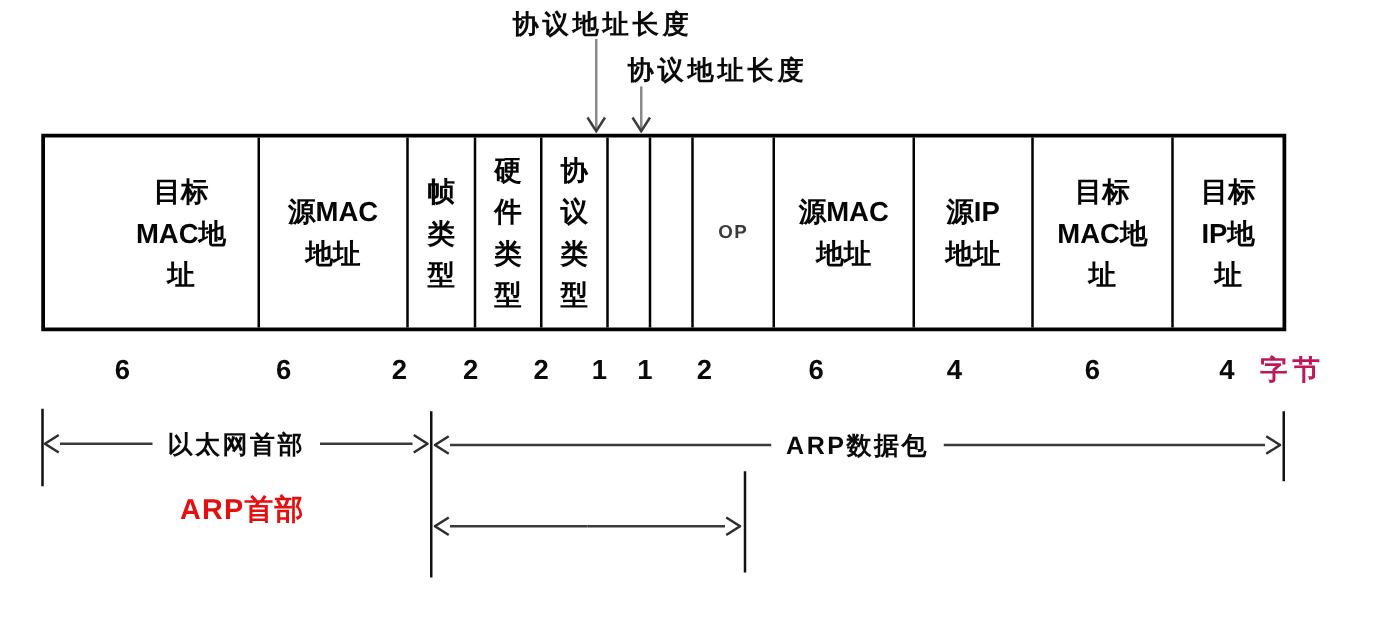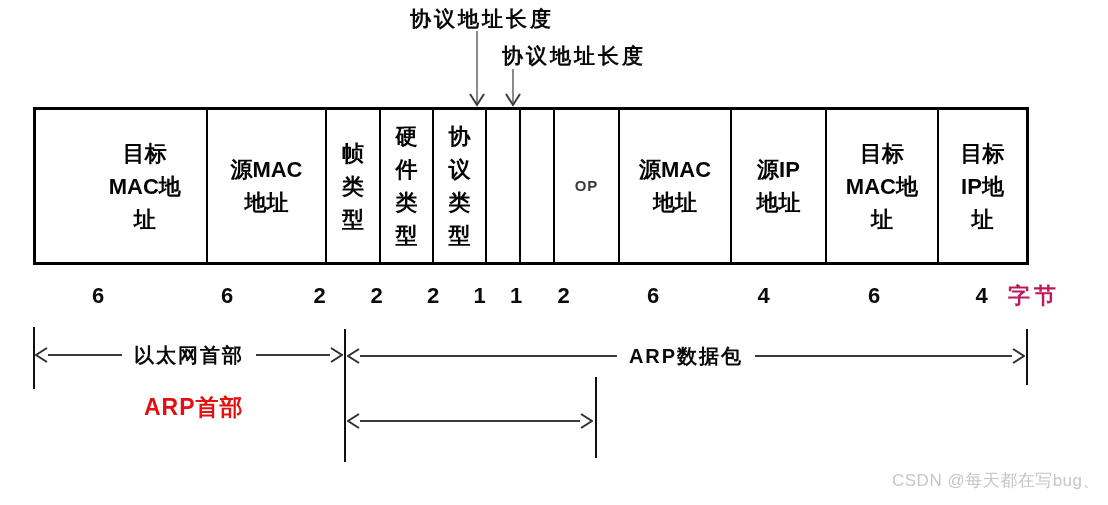--- a/index.html
+++ b/index.html
@@ -248,14 +248,13 @@
     <svg class="head" width="13" height="18" viewBox="0 0 13 18">
         <polyline points="12,2 1,9 12,16"></polyline>
       </svg>
     <div class="hline"></div>
     <div class="hline"></div>
     <svg class="head" width="13" height="18" viewBox="0 0 13 18">
         <polyline points="1,2 12,9 1,16"></polyline>
       </svg>
   </div>
 
-  <div class="watermark" style="color: rgb(198, 198, 198);">CSDN @每天都在写bug、</div>
 </div>
 
 </body></html>

